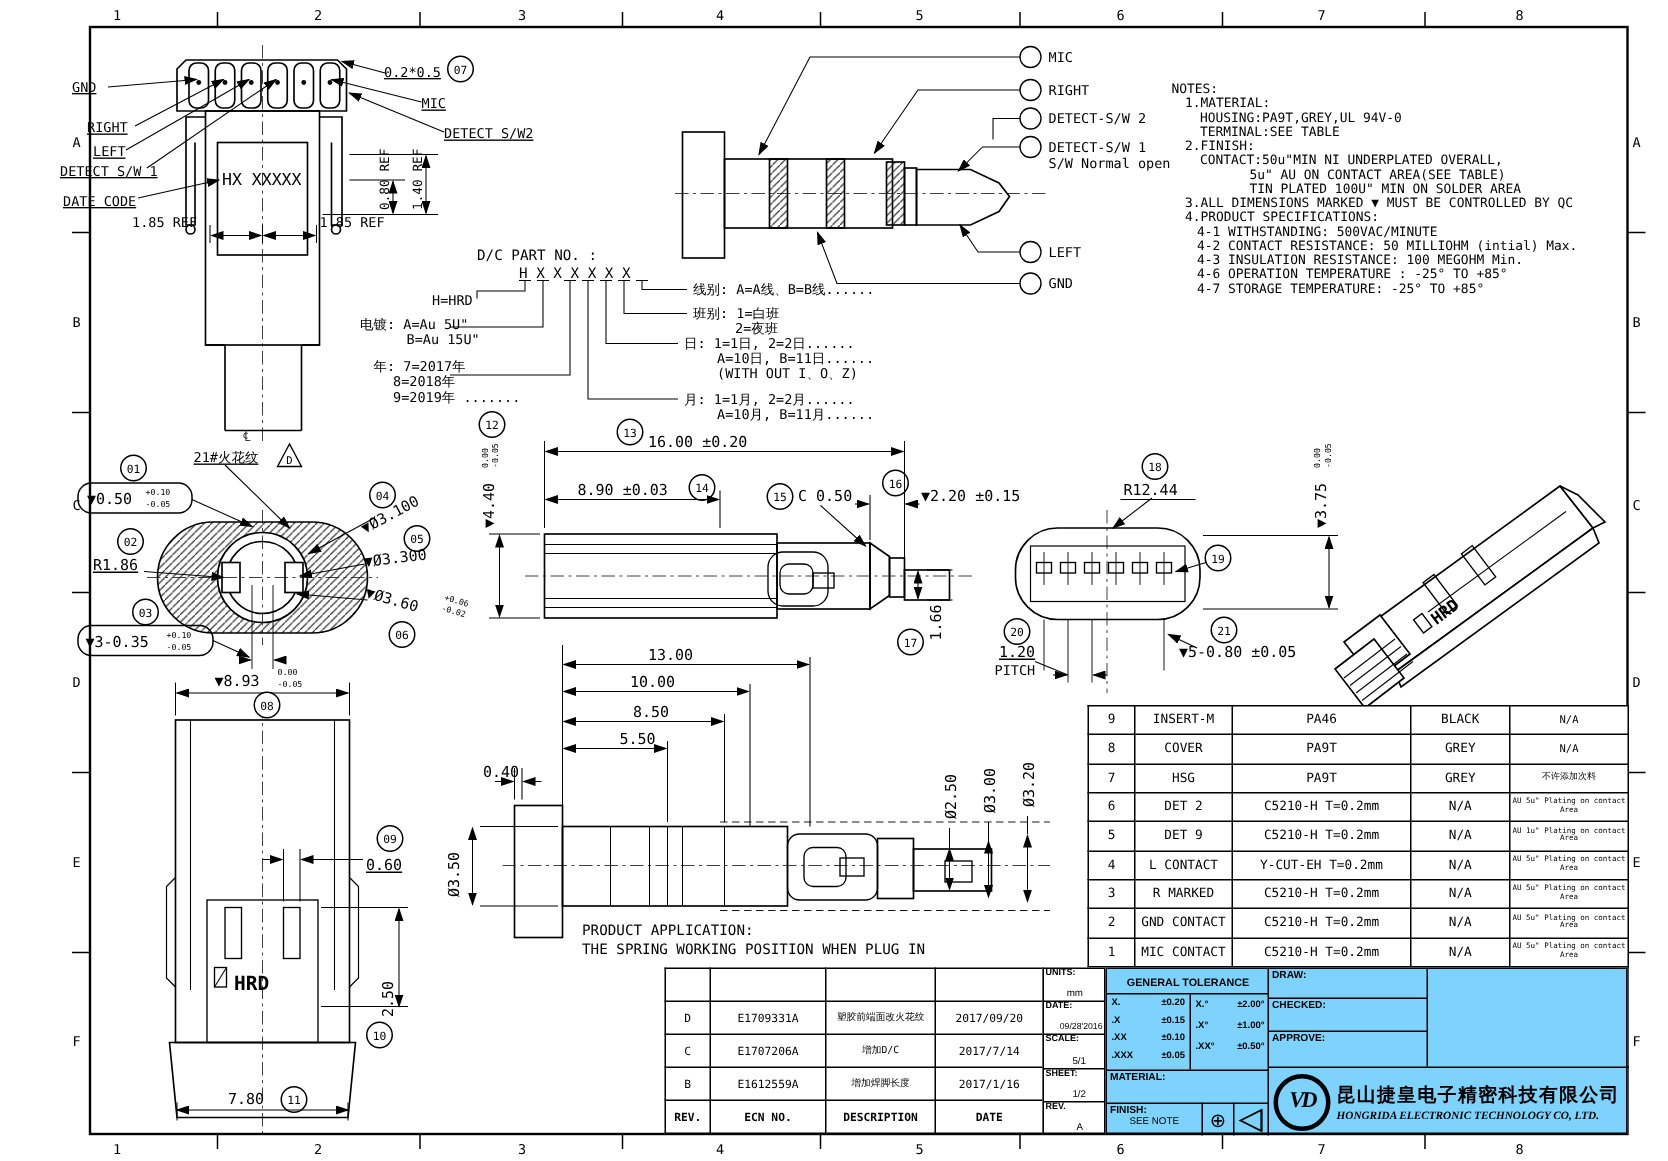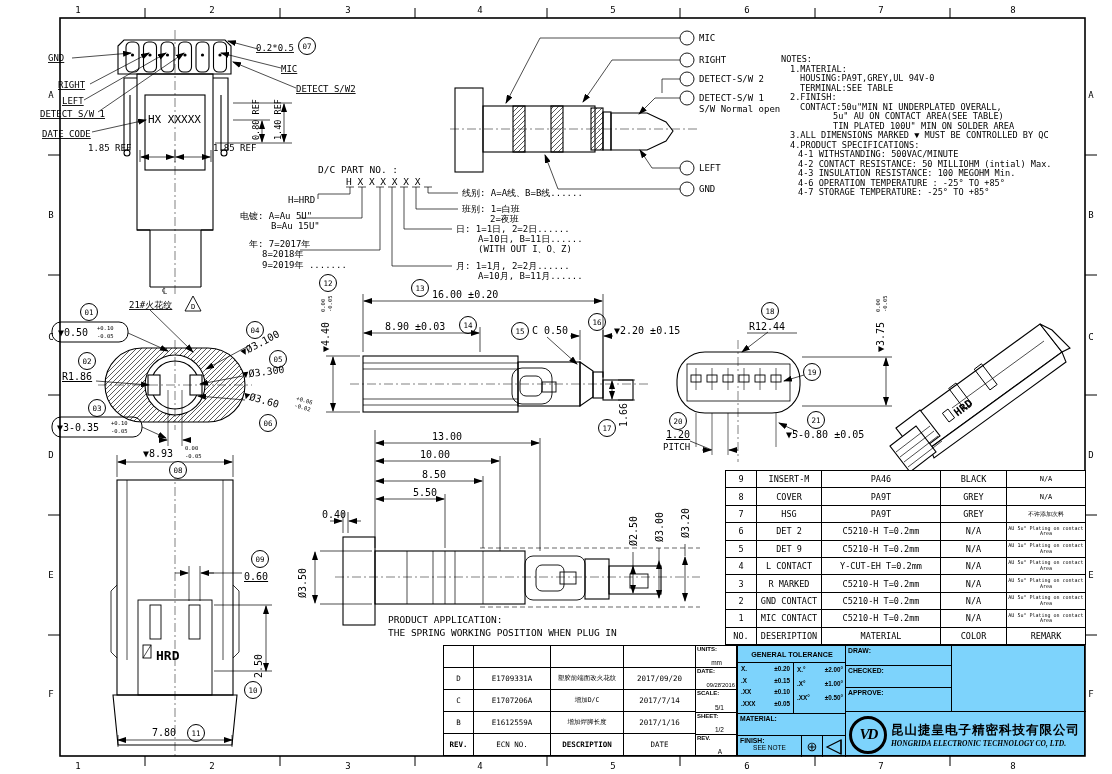--- a/index.html
+++ b/index.html
@@ -638,27 +638,20 @@
           <td>N/A</td>
           <td class="rk">AU 5u" Plating on contact Area</td>
         </tr>
     <tr>
           <td>1</td>
           <td>MIC CONTACT</td>
           <td>C5210-H T=0.2mm</td>
           <td>N/A</td>
           <td class="rk">AU 5u" Plating on contact Area</td>
         </tr>
-    <tr>
-          <td class="hd">NO.</td>
-          <td class="hd">DESERIPTION</td>
-          <td class="hd">MATERIAL</td>
-          <td class="hd">COLOR</td>
-          <td class="hd">REMARK</td>
-        </tr>
   </tbody>
 </table>
 
 <table class="rtable abs" style="left:443px;top:645px;width:252px;height:111px">
   <colgroup>
         <col style="width:30px">
         <col style="width:77px">
         <col style="width:73px">
         <col style="width:72px">
       </colgroup>
@@ -682,23 +675,23 @@
           <td>2017/7/14</td>
         </tr>
     <tr>
           <td>B</td>
           <td>E1612559A</td>
           <td style="font-size:6.5px">增加焊脚长度</td>
           <td>2017/1/16</td>
         </tr>
     <tr>
           <td style="font-weight:bold">REV.</td>
-          <td style="font-weight:normal">ECN NO.</td>
+          <td style="font-weight:bold">ECN NO.</td>
           <td style="font-weight:bold">DESCRIPTION</td>
-          <td style="font-weight:normal">DATE</td>
+          <td style="font-weight:bold">DATE</td>
         </tr>
   </tbody>
 </table>
 
 <div class="abs infocol" style="left:695px;top:645px;width:42px;height:111px;box-sizing:border-box">
   <div class="infocell">
     <span class="ilbl">UNITS:</span>
     <span class="ival" style="right:14px">mm</span>
   </div>
   <div class="infocell">

